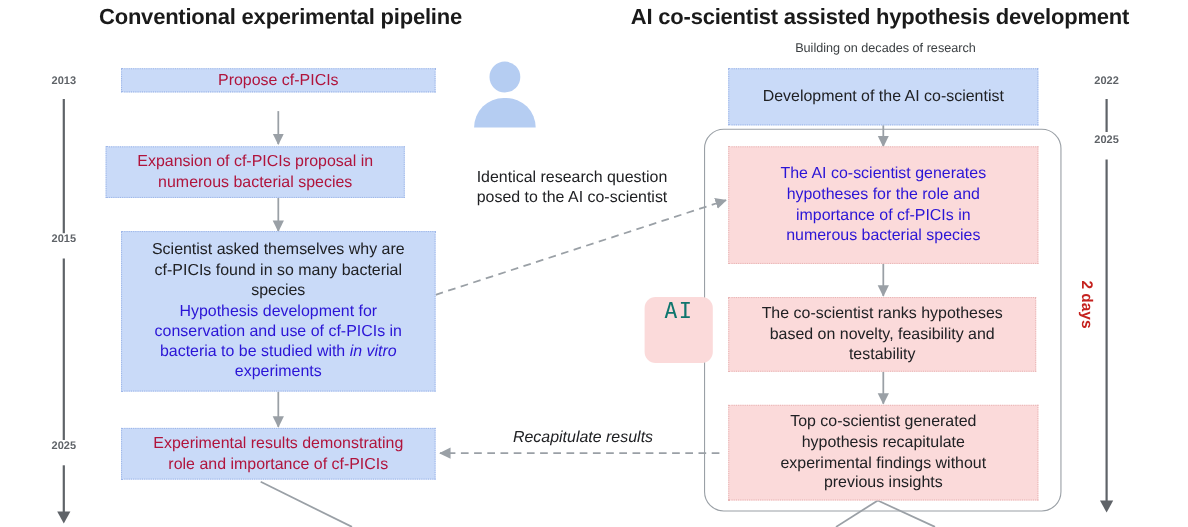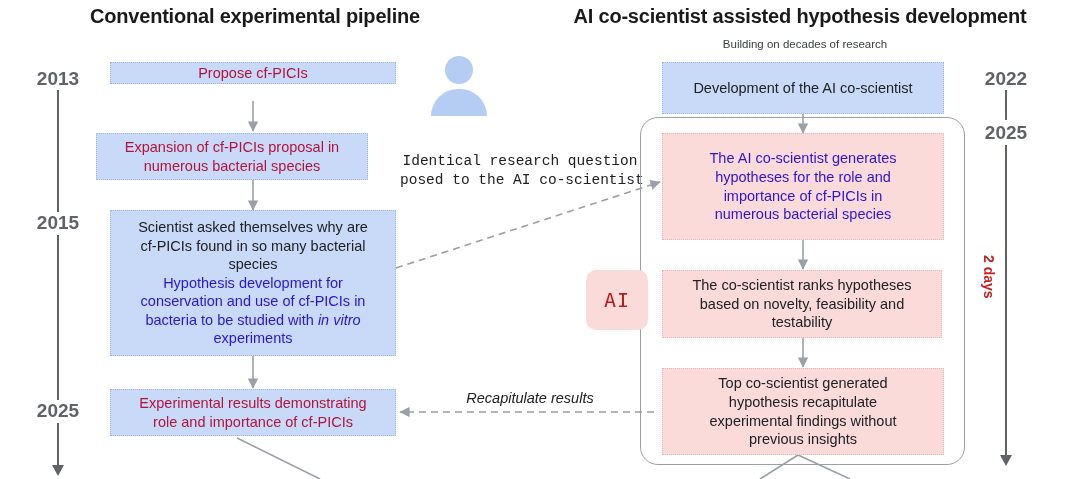--- a/index.html
+++ b/index.html
@@ -33,21 +33,21 @@
   }
   .col-subtitle {
     font-size: 11.5px;
     color: #3c4043;
     text-align: center;
     white-space: nowrap;
   }
 
   
   .year-label {
-    font-size: 19px;
+    font-size: 10px;
     font-weight: bold;
     color: #5f6368;
     text-align: center;
     white-space: nowrap;
   }
   .tl-line {
     background: #5f6368;
     width: 2px;
   }
   .tl-arrowhead {
@@ -94,25 +94,25 @@
     box-sizing: border-box;
     border: 1.5px solid #9aa0a6;
     border-radius: 18px;
     background: transparent;
   }
   .ai-chip {
     box-sizing: border-box;
     background: #fbdada;
     border-radius: 10px;
     display: flex;
-    align-items: center;
+    align-items: flex-start;
     justify-content: center;
     font-family: "DejaVu Sans Mono", monospace;
     font-size: 20px;
-    color: #b91c1c;
+    color: #0f766e;
     letter-spacing: 1px;
   }
 
   
   .person-head {
     background: #b5cdf2;
     border-radius: 50%;
   }
   .person-body {
     background: #b5cdf2;
@@ -217,21 +217,21 @@
       <span class="t-red">Experimental results demonstrating</span><br>
       <span class="t-red">role and importance of cf-PICIs</span>
     </div>
   </div>
 
   <div class="abs" style="left:428px; top:56px; width:62px; height:62px;">
     <div class="abs person-head" style="left:17px; top:0; width:28px; height:28px;"></div>
     <div class="abs person-body" style="left:3px; top:33px; width:56px; height:27px;"></div>
   </div>
 
-  <div class="abs note" style="left:400px; top:152px; width:240px;font-family:Liberation Mono, monospace;">
+  <div class="abs note" style="left:400px; top:152px; width:240px;">
     <span>Identical research question</span><br>
     <span>posed to the AI co-scientist</span>
   </div>
 
   <div class="abs note" style="left:430px; top:389px; width:200px;font-style:italic;">
     <span>Recapitulate results</span>
   </div>
 
   <div class="abs col-title" style="left:545px; top:5px; width:510px;">AI co-scientist assisted hypothesis development</div>
 

